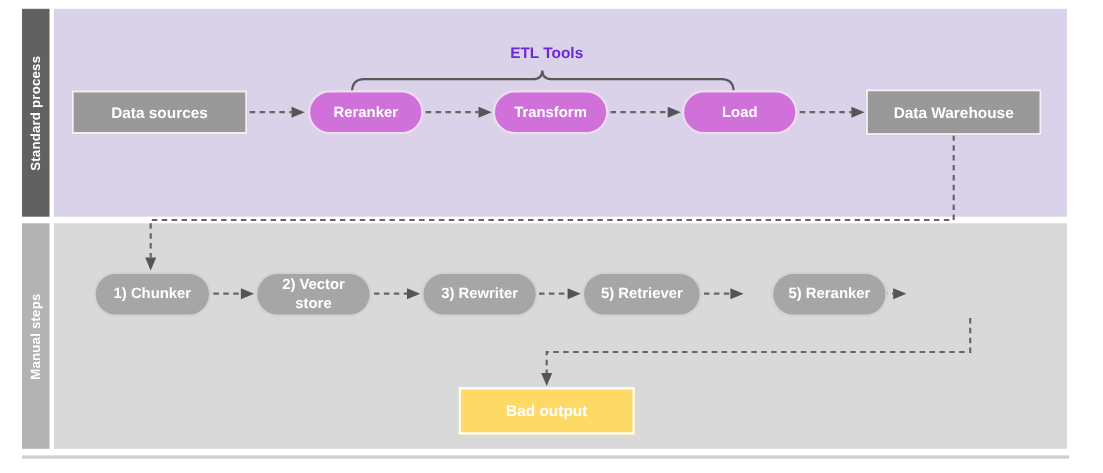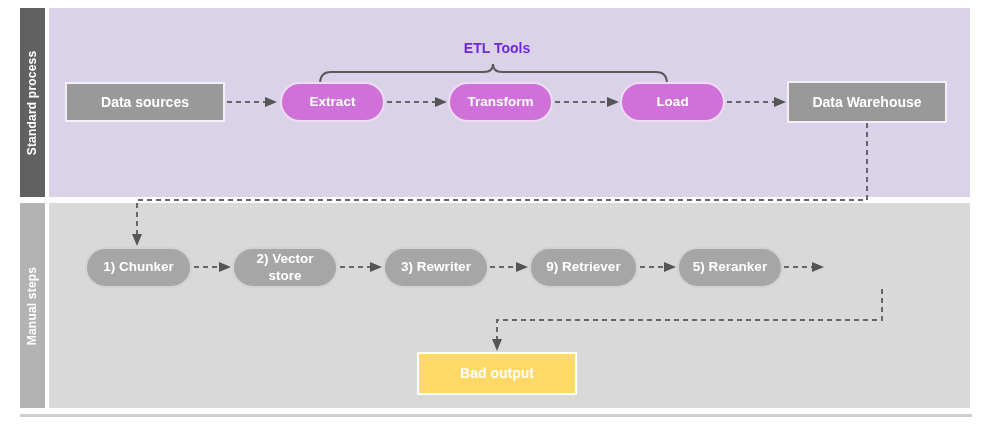--- a/index.html
+++ b/index.html
@@ -108,21 +108,21 @@
     <path class="conn" d="M882,289 V320 H497 V339"></path>
     <polygon class="head" points="492,339 502,339 497,351"></polygon>
   </svg>
 
   <div class="etl-label">ETL Tools</div>
 
   <div class="node rect-gray" style="left:65px;top:82px;width:160px;height:40px;">
     <span>Data sources</span>
   </div>
   <div class="node pill-purple" style="left:280px;top:82px;width:105px;height:40px;">
-    <span>Extract</span>
+    <span>Reranker</span>
   </div>
   <div class="node pill-purple" style="left:448px;top:82px;width:105px;height:40px;">
     <span>Transform</span>
   </div>
   <div class="node pill-purple" style="left:620px;top:82px;width:105px;height:40px;">
     <span>Load</span>
   </div>
   <div class="node rect-gray" style="left:787px;top:81px;width:160px;height:42px;align-items:center;">
     <span>Data Warehouse</span>
   </div>
@@ -130,22 +130,22 @@
   <div class="node pill-gray" style="left:85px;top:247px;width:107px;height:41px;">
     <span>1) Chunker</span>
   </div>
   <div class="node pill-gray" style="left:232px;top:247px;width:106px;height:41px;padding:0 10px;">
     <span>2) Vector store</span>
   </div>
   <div class="node pill-gray" style="left:383px;top:247px;width:106px;height:41px;">
     <span>3) Rewriter</span>
   </div>
   <div class="node pill-gray" style="left:529px;top:247px;width:109px;height:41px;">
-    <span>9) Retriever</span>
+    <span>5) Retriever</span>
   </div>
-  <div class="node pill-gray" style="left:677px;top:247px;width:106px;height:41px;">
+  <div class="node pill-gray" style="left:701px;top:247px;width:106px;height:41px;">
     <span>5) Reranker</span>
   </div>
   <div class="node rect-yellow" style="left:417px;top:352px;width:160px;height:43px;">
     <span>Bad output</span>
   </div>
 
 </div>
 
 </body></html>

